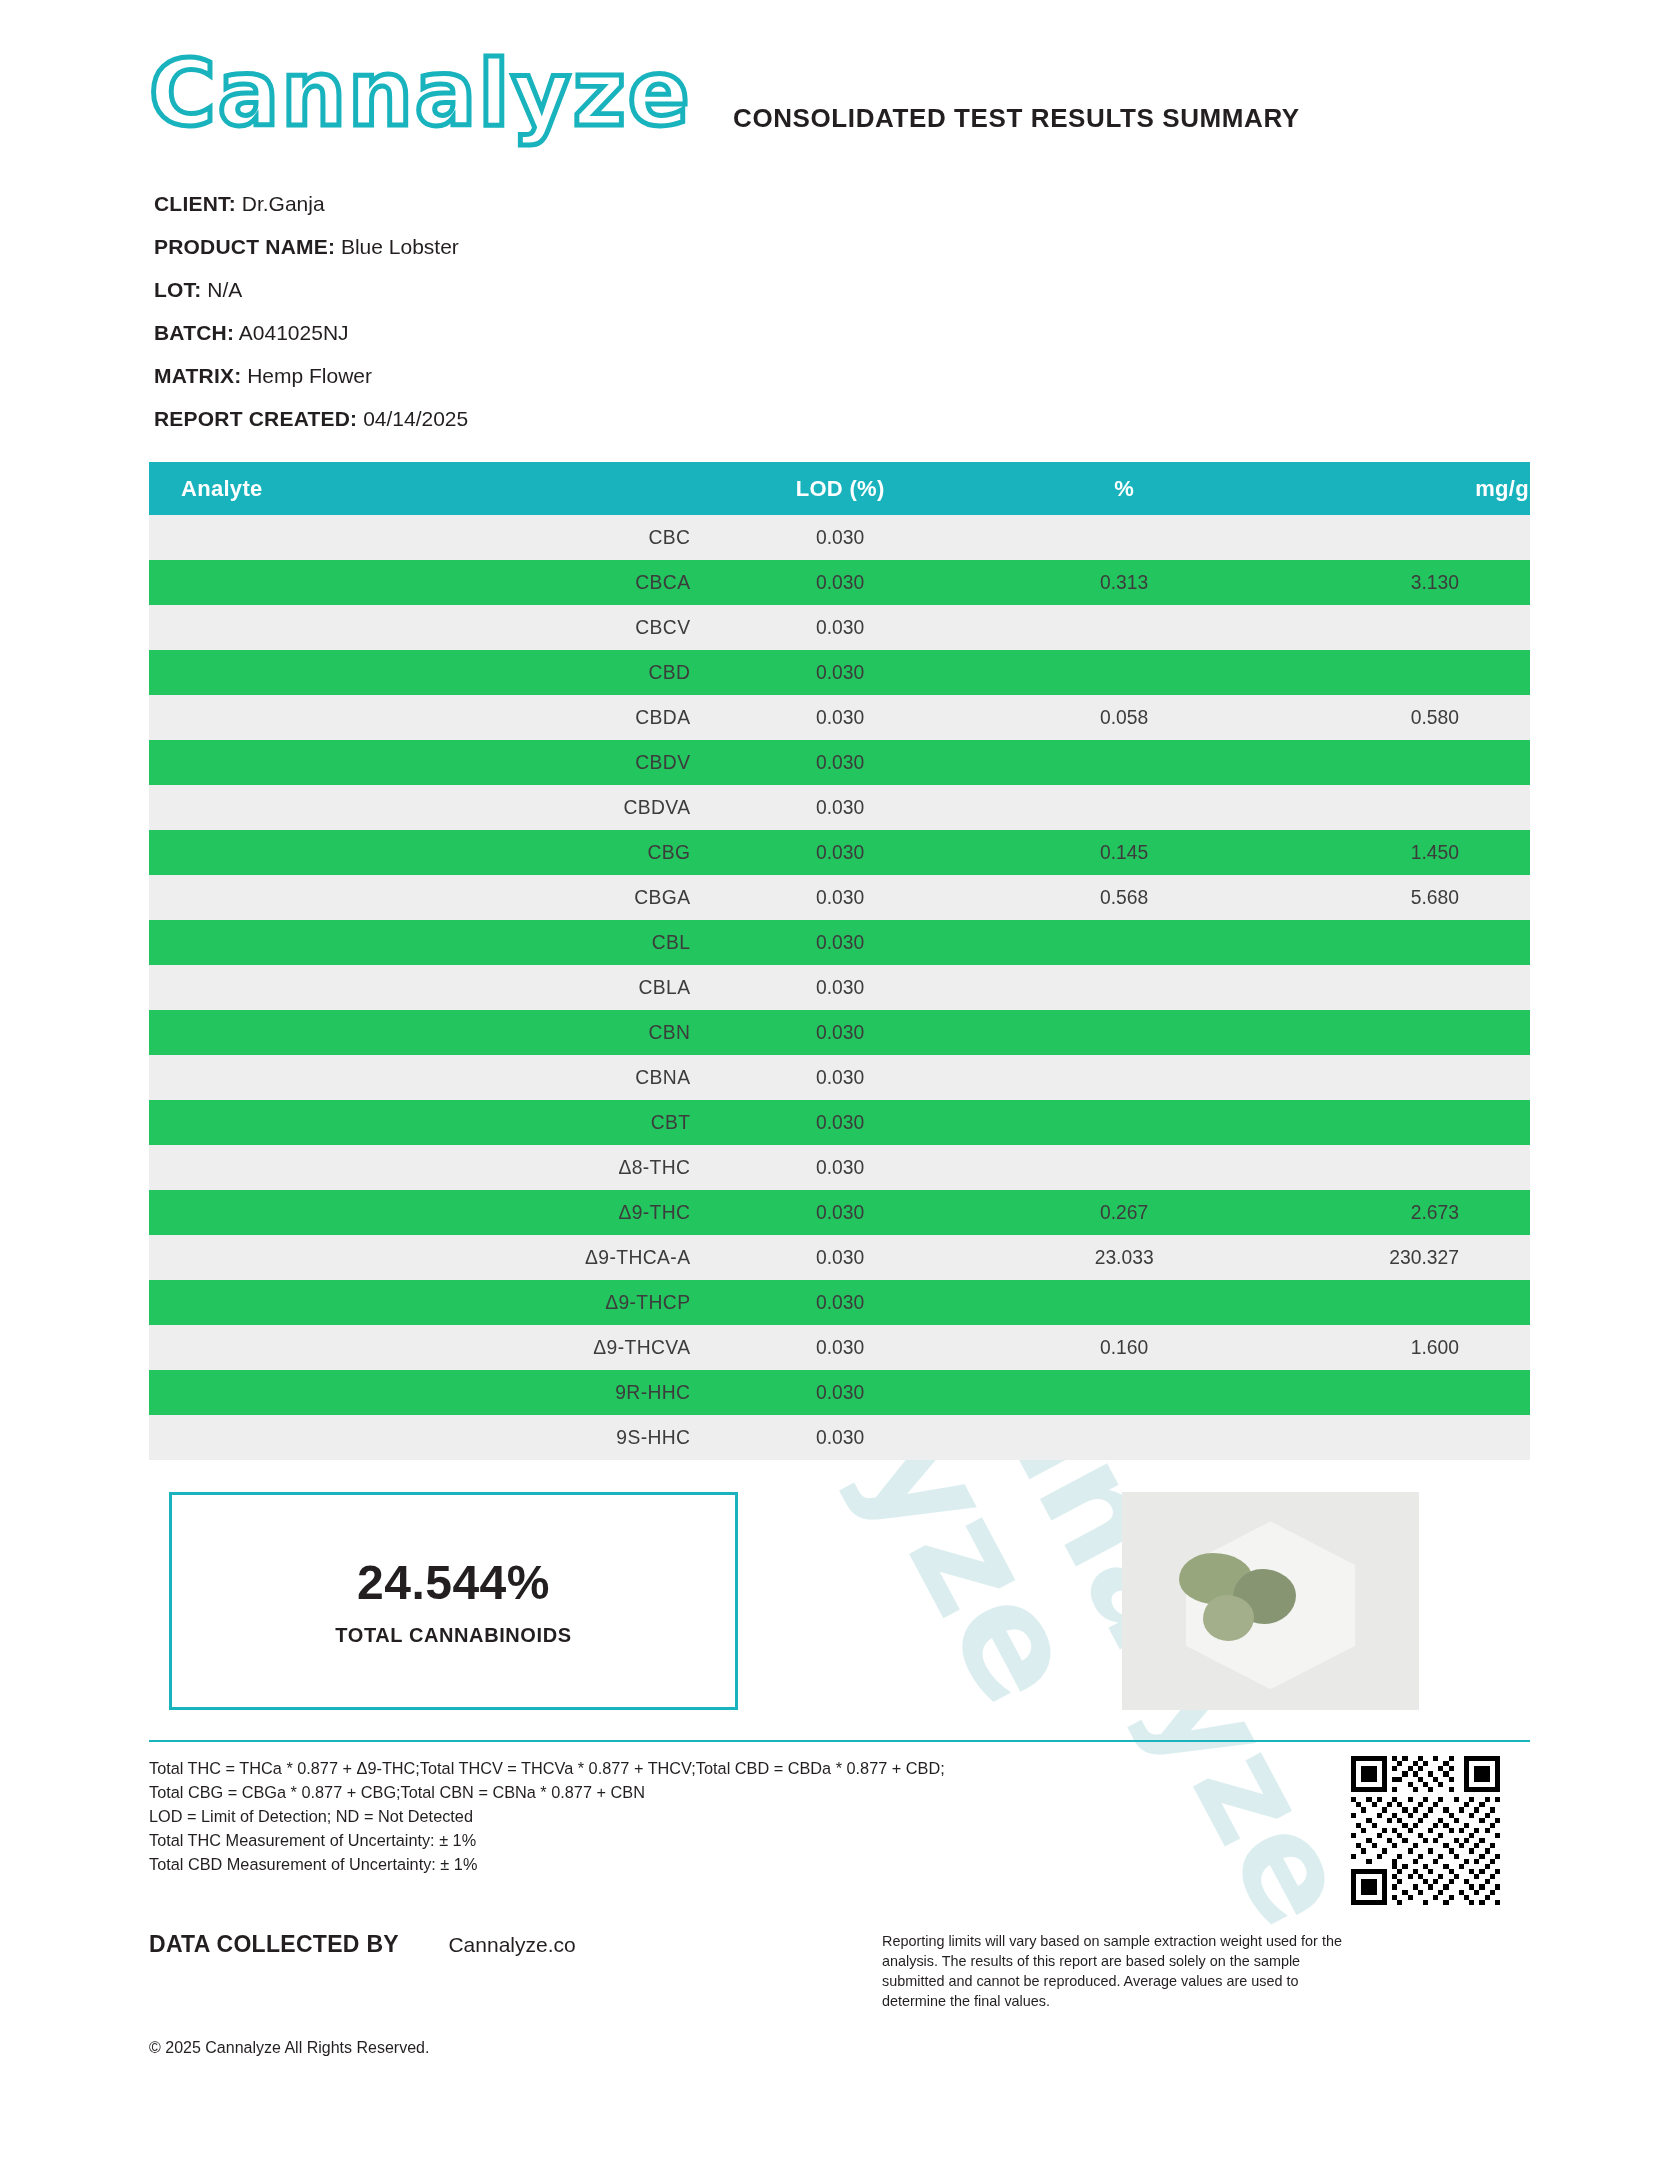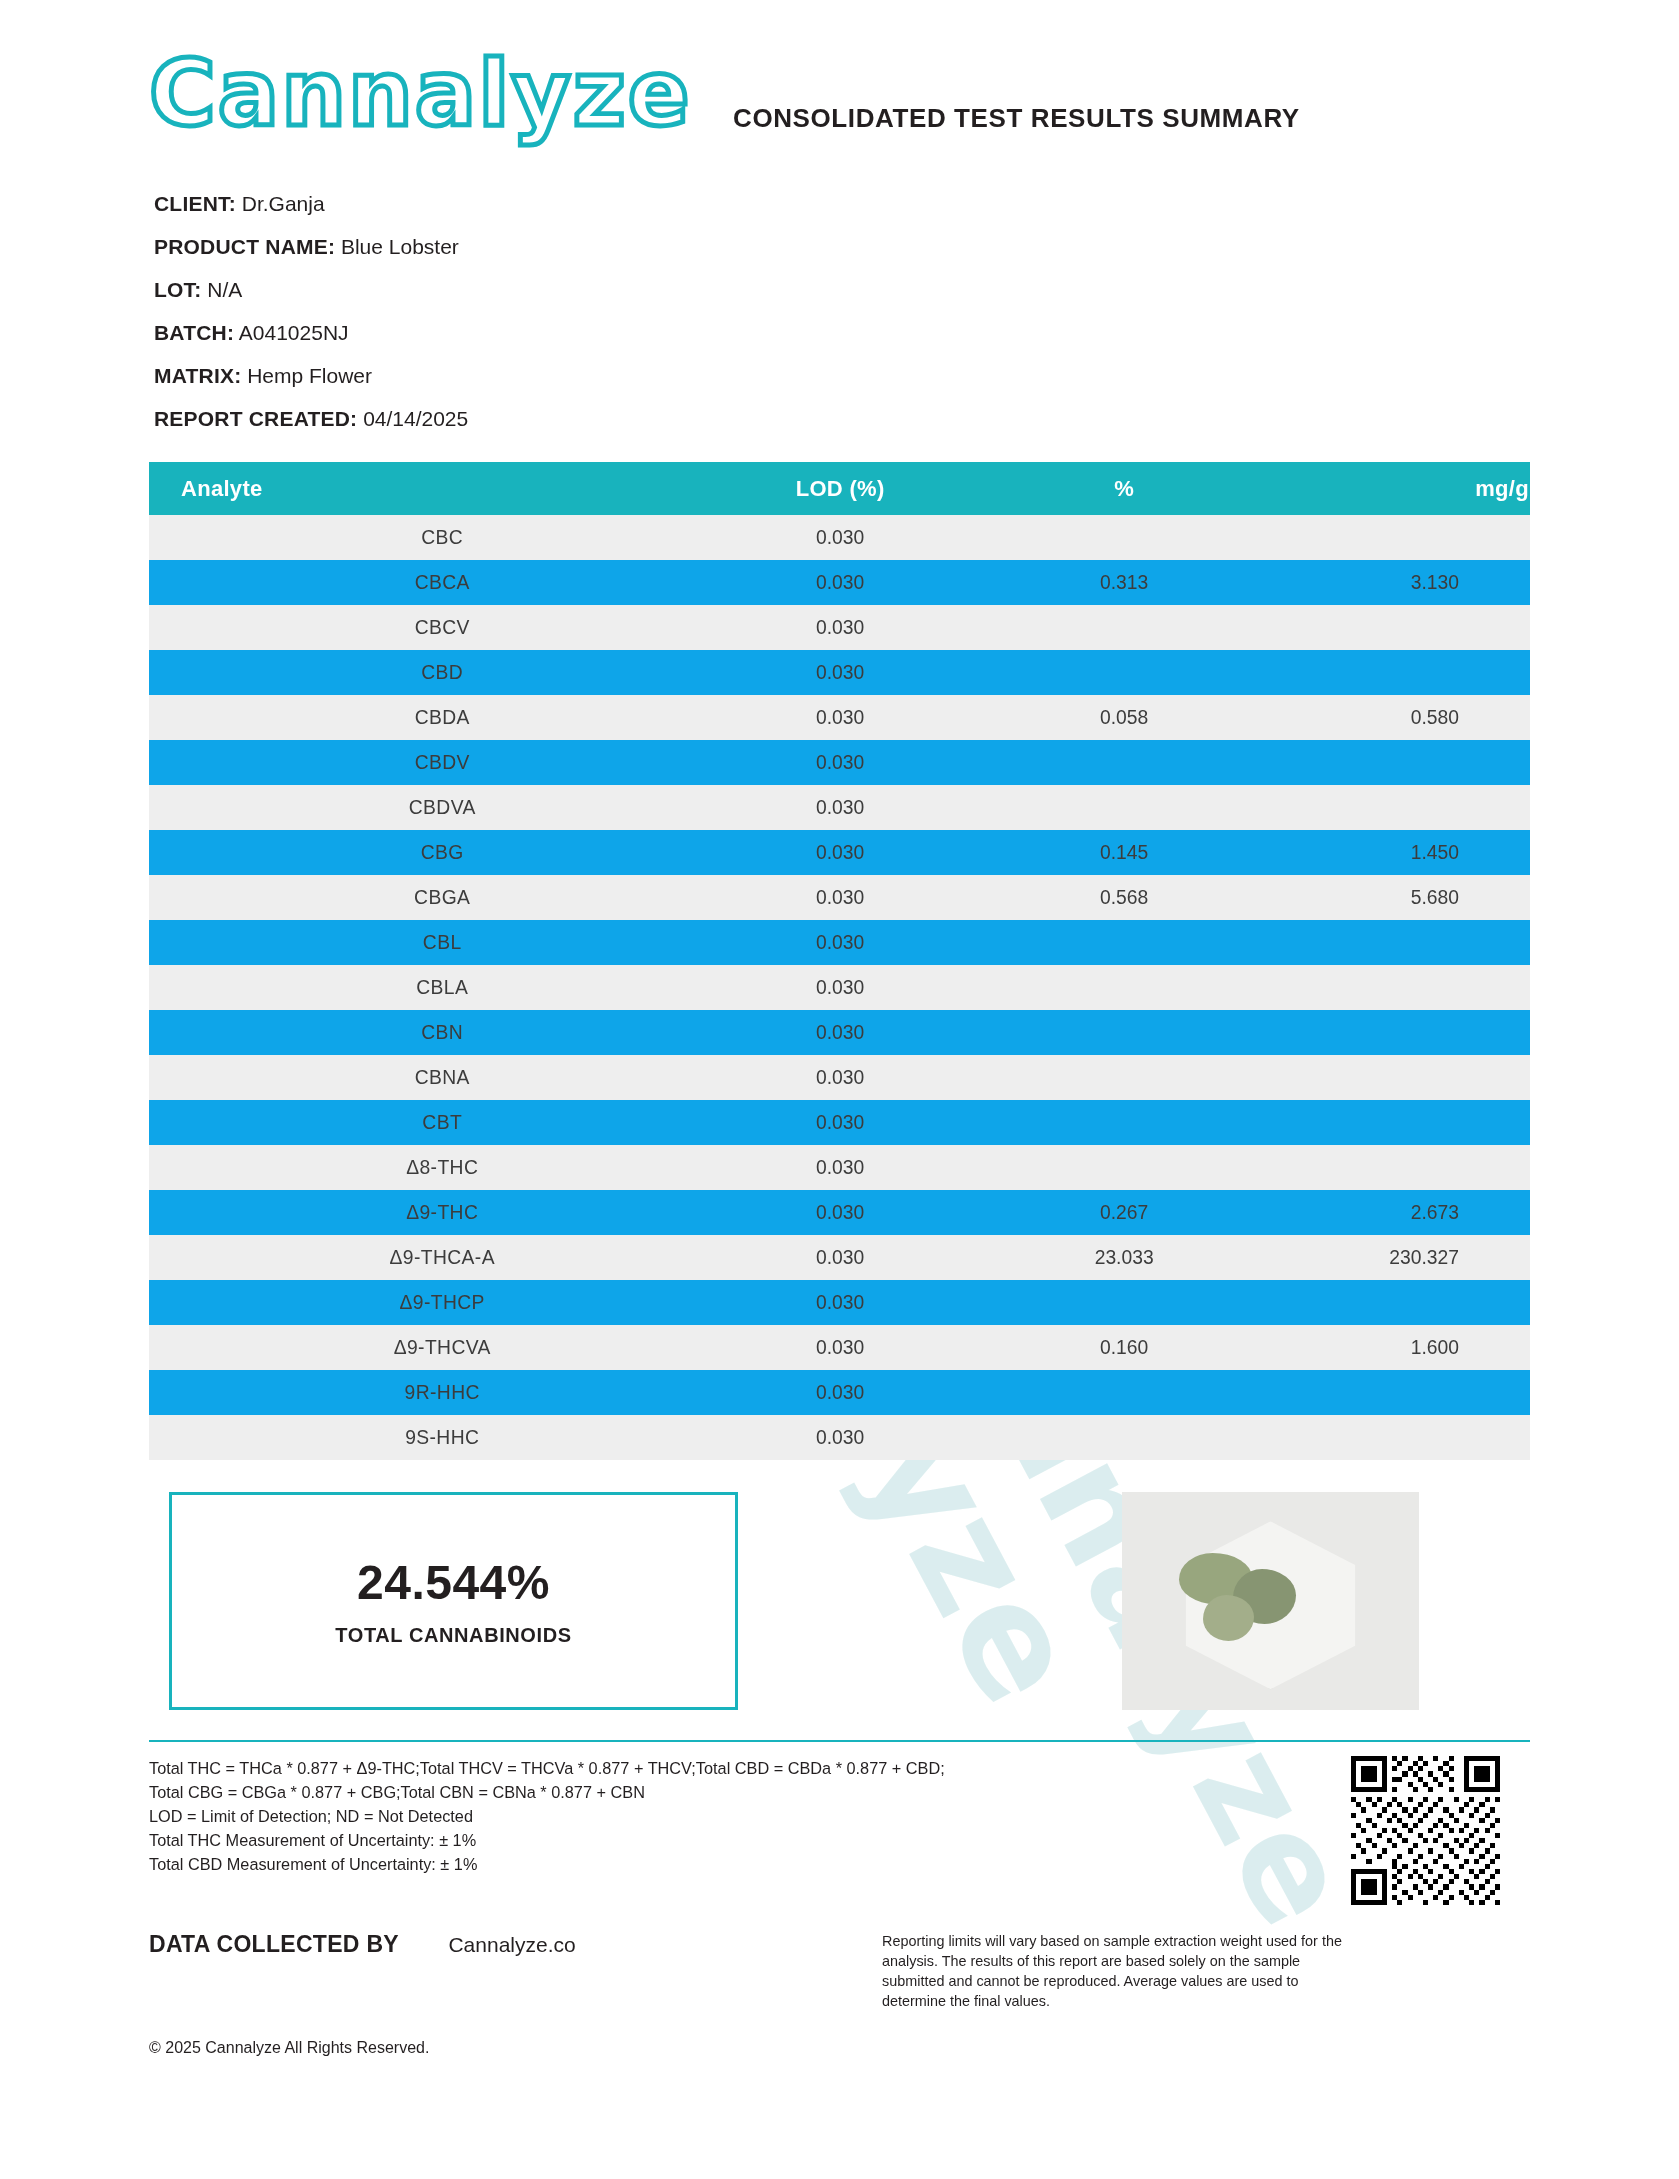--- a/index.html
+++ b/index.html
@@ -116,26 +116,26 @@
   th.c-lod { text-align: center; width: 22%; }
   th.c-pct { text-align: center; width: 20%; }
   th.c-mgg { text-align: right; width: 20%; }
 
   table.results tbody td {
     font-size: 19.3px;
     height: 43px;
     color: #3c3c3c;
     vertical-align: middle;
   }
-  td.c-analyte { text-align: center; padding-left: 45px; letter-spacing: 0.4px;}
+  td.c-analyte { text-align: right; padding-left: 45px; letter-spacing: 0.4px;}
   td.c-lod { text-align: center; }
   td.c-pct { text-align: center; }
   td.c-mgg { text-align: right; padding-right: 71px; }
   tbody tr.odd td { background: #eeeeee; }
-  tbody tr.even td { background: #0ea5e9; }
+  tbody tr.even td { background: #22c55e; }
 
   
   .bottom-row {
     position: relative;
     z-index: 2;
     margin-top: 32px;
     display: flex;
     align-items: flex-start;
     margin-left: 20px;
   }

